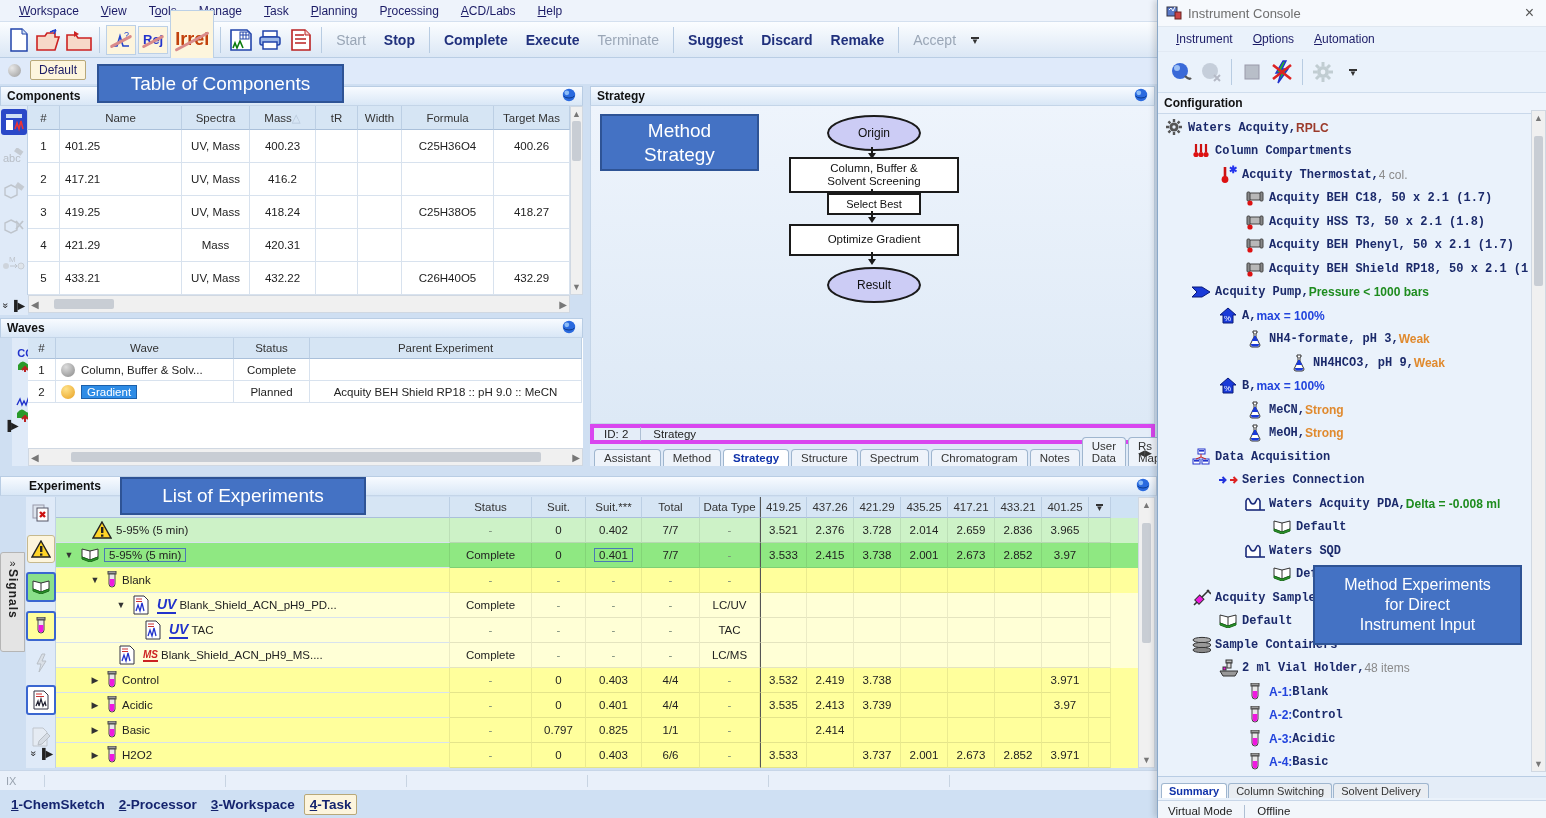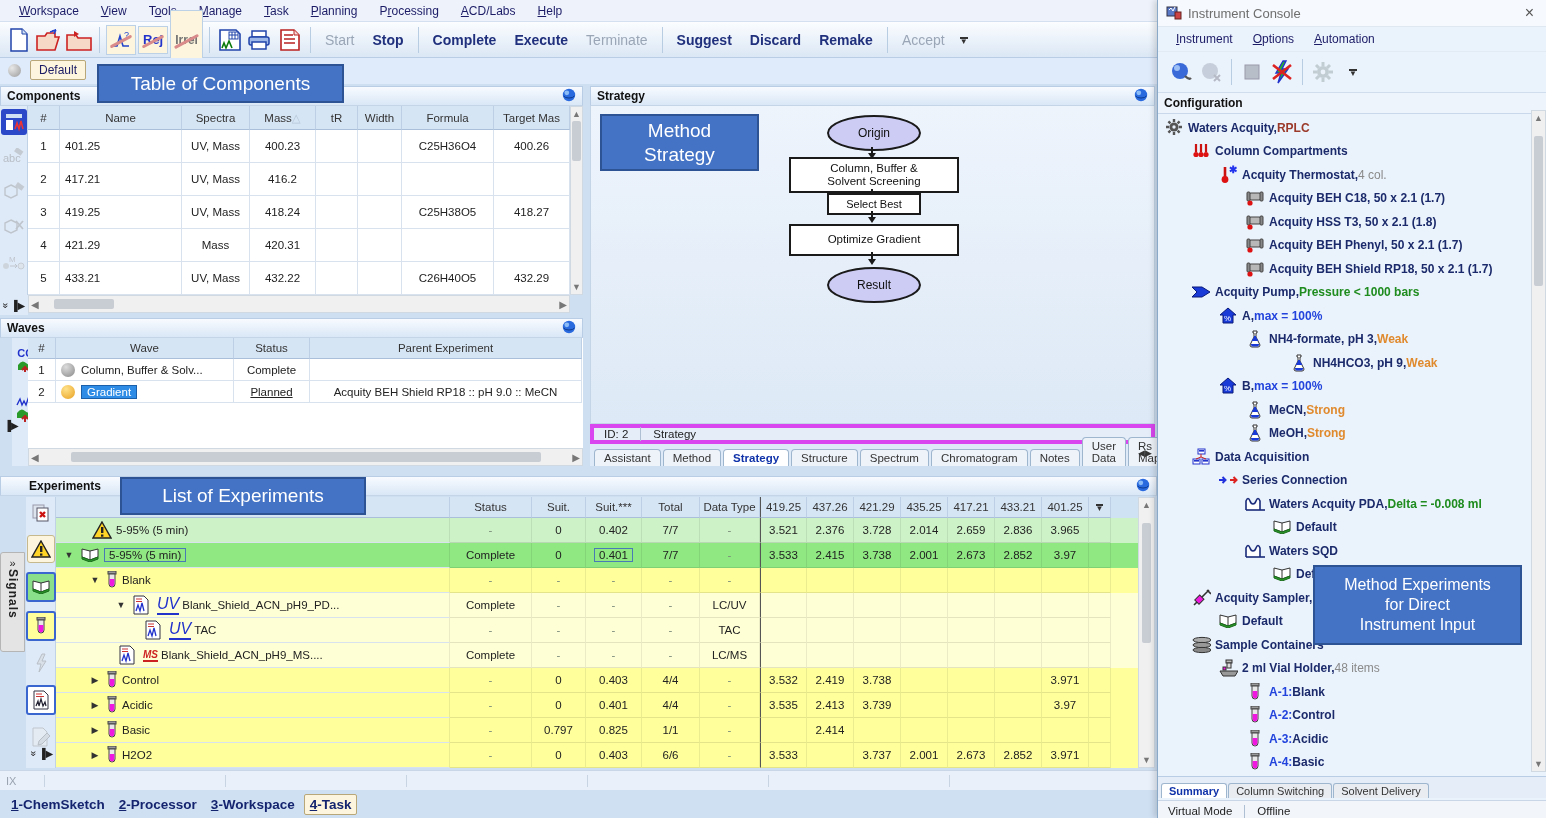--- a/index.html
+++ b/index.html
@@ -50,32 +50,32 @@
   .tab{border:1px solid #9fb6cf;border-bottom:none;background:#eef3fa;color:#333;padding:2px 9px;font-size:11.5px;border-radius:4px 4px 0 0;}
   .tab.act{background:#fff;color:#1133aa;font-weight:bold;}
   
   .ex-hdr{background:#cfe2f4;}
   .bg-g1{background:#cdf2c7;color:#2e8b2e;}
   .bg-g2{background:#8fe882;color:#0a4a0a;}
   .bg-y1{background:#ffff9c;}
   .bg-y2{background:#ffffd6;}
   .boxed{border:1px solid #4a7ab5;padding:0 4px;background:inherit;}
   .exp{width:14px;color:#333;font-size:9px;text-align:center;flex:none;}
-  .badge-uv{color:#2233cc;font-weight:normal;font-style:italic;border-bottom:2px solid #2233cc;font-size:16px;margin:0 3px;}
+  .badge-uv{color:#2233cc;font-weight:bold;font-style:italic;border-bottom:2px solid #2233cc;font-size:14px;margin:0 3px;}
   .badge-ms{color:#cc2222;font-weight:bold;font-style:italic;border-bottom:2px solid #cc2222;font-size:10px;margin:0 3px;}
   
   #console{left:1157px;top:0;width:389px;height:818px;background:#eaf2fb;border-left:1px solid #8aa8c8;box-shadow:-3px 0 6px rgba(0,0,0,.15);}
   #console .titlebar{height:26px;background:#f6f9fd;border-bottom:1px solid #dfe7f0;display:flex;align-items:center;padding:0 8px;color:#6e6e6e;font-size:13px;}
   #console .menubar{height:24px;display:flex;align-items:center;padding-left:8px;border-bottom:1px solid #e2eaf4;}
   #console .menubar .mi{padding:2px 10px;color:#1b1b66;}
   #console .toolbar{height:40px;display:flex;align-items:center;padding-left:8px;border-bottom:1px solid #cfdded;}
   .cfg-hdr{height:20px;font-weight:bold;color:#111;display:flex;align-items:center;padding-left:6px;border-bottom:1px solid #c9d8ea;background:#eef4fc;}
   .tree{padding-top:2px;}
   .titem{height:23.5px;display:flex;align-items:center;white-space:nowrap;font-size:12px;}
-  .t-name{color:#1b2a6b;font-weight:bold;}
+  .t-name{color:#1b2a6b;font-weight:bold;font-family:Liberation Mono, monospace;}
   .t-grey{color:#8a8a8a;}
   .t-green{color:#1e8c1e;font-weight:bold;}
   .t-blue{color:#2244dd;font-weight:bold;}
   .t-orange{color:#e08a2e;font-weight:bold;}
   .t-red{color:#9b3a2a;font-weight:bold;}
   .ticon{width:20px;display:flex;justify-content:center;margin-right:4px;flex:none;}
   .ctabs{display:flex;align-items:flex-end;padding-left:3px;gap:1px;border-top:1px solid #b9cde4;background:#e4edf8;height:21px;}
   .ctab{border:1px solid #9fb6cf;border-bottom:none;background:#e9edf2;color:#333;padding:1px 7px;font-size:11px;border-radius:3px 3px 0 0;}
   .ctab.act{background:#fff;color:#1133aa;font-weight:bold;}
   
@@ -126,21 +126,21 @@
       </svg>
     </div>
     <span class="tbsep"></span>
     <div class="tbi tb-toggle slash">
       <svg width="22" height="20">
         <path d="M2 16 h5 l3-10 l3 10 h6" stroke="#2244cc" stroke-width="1.6" fill="none"></path>
         <text x="14" y="8" font-size="9" fill="#2244cc">?</text>
       </svg>
     </div>
     <div class="tbi tb-toggle slash" style="font-size: 13px; font-weight: bold; color: rgb(34, 51, 204); width: auto; padding: 0px 4px; height: 26px;">Rej</div>
-    <div class="tbi tb-toggle slash" style="font-size: 12px; font-weight: bold; color: #737373; width: auto; padding: 16px 4px; height: 26px;">Irrel</div>
+    <div class="tbi tb-toggle slash" style="font-size: 18px; font-weight: bold; color: #c2410c; width: auto; padding: 16px 4px; height: 26px;">Irrel</div>
     <span class="tbsep"></span>
     <div class="tbi">
       <svg width="26" height="24">
         <path d="M3 2 h16 l4 4 v16 h-20 z" fill="#fff" stroke="#2244aa" stroke-width="1.6"></path>
         <rect x="12" y="4" width="9" height="7" fill="#fff" stroke="#2244aa"></rect>
         <path d="M12 7 h9 M15 4 v7 M18 4 v7" stroke="#2244aa"></path>
         <path d="M5 20 l2-5 l2 5 l3-7 l3 7" stroke="#0a7a0a" stroke-width="1.6" fill="none"></path>
       </svg>
     </div>
     <div class="tbi">
@@ -340,21 +340,21 @@
       </div>
       <div class="tc" style="width: 76px; height: 22px;">Complete</div>
       <div class="tc" style="width: 272px; height: 22px;"></div>
     </div>
     <div class="trow">
       <div class="tc" style="width: 28px; height: 22px;">2</div>
       <div class="tc left" style="width: 178px; height: 22px;">
         <span class="ball" style="background: radial-gradient(circle at 5px 4px, rgb(255, 226, 138), rgb(232, 160, 32)); margin-right: 6px;"></span>
         <span class="chip-sel">Gradient</span>
       </div>
-      <div class="tc" style="width: 76px; height: 22px; text-decoration: underline;">Planned</div>
+      <div class="tc" style="width: 76px; height: 22px;">Planned</div>
       <div class="tc" style="width: 272px; height: 22px;">Acquity BEH Shield RP18  ::  pH 9.0  ::  MeCN</div>
     </div>
   </div>
 <div class="abs scroll-h" style="left:28px;top:448px;width:555px;height:18px">
     <span>◀</span>
     <span class="thumb-h" style="width:470px"></span>
     <span>▶</span>
   </div>
 
 <div class="abs panel-title" style="left:590px;top:86px;width:565px">

